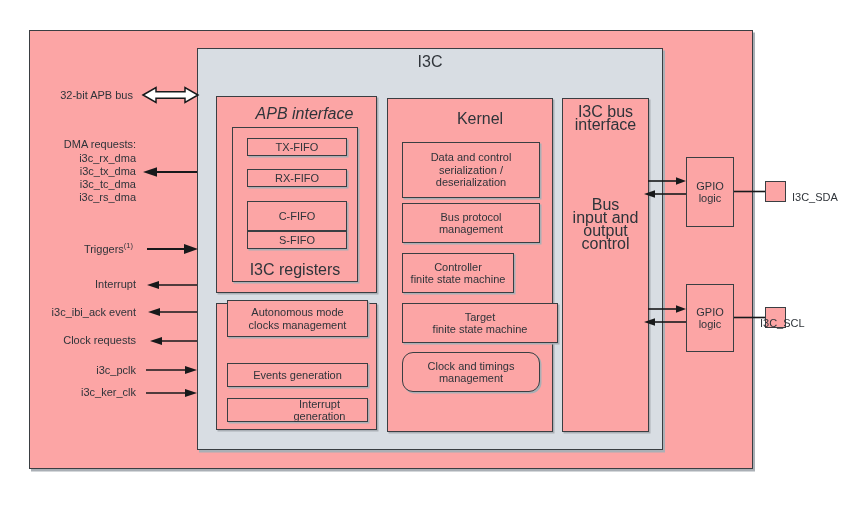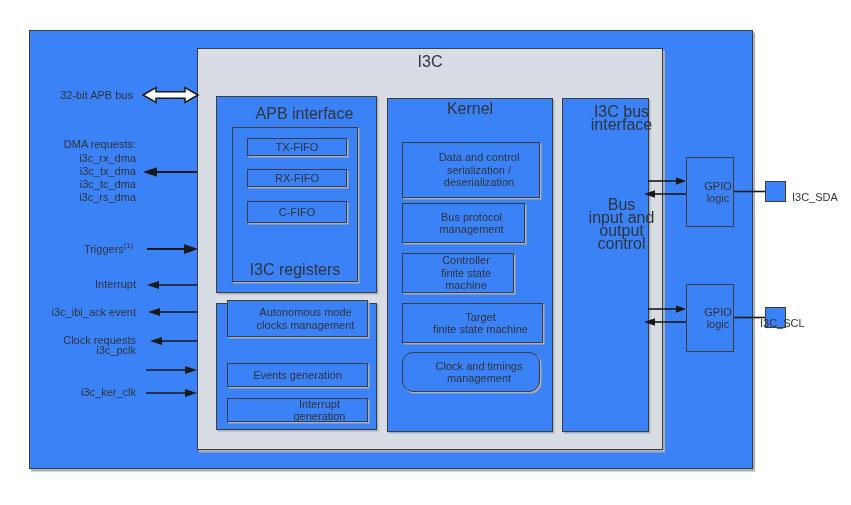--- a/index.html
+++ b/index.html
@@ -7,69 +7,70 @@
     --line:#3a3e42;
     --text:#2f343a;
     --shadow:#aaafb5;
   }
   html,body{margin:0;padding:0;background:#ffffff;}
   .canvas{
     position:relative;width:851px;height:505px;background:#ffffff;
     font-family:"Liberation Sans","DejaVu Sans",sans-serif;color:var(--text);
     overflow:hidden;
   }
-  .box{position:absolute;box-sizing:border-box;background:#3b82f6;
+  .box{position:absolute;box-sizing:border-box;background:#fca5a5;
        border:1.4px solid var(--line);box-shadow:1.5px 1.5px 0 var(--shadow);}
   .plain{box-shadow:none;}
   .flexc{display:flex;align-items:center;justify-content:center;text-align:center;}
-  .pre{white-space:pre-line;padding-left:16px;}
+  .pre{white-space:pre-line;}
   .fs11{font-size:11px;line-height:12.5px;}
   .ttl{position:absolute;font-size:16px;text-align:center;}
   .rlbl{position:absolute;font-size:11px;line-height:13px;text-align:right;white-space:nowrap;}
   .llbl{position:absolute;font-size:11px;line-height:13px;white-space:nowrap;margin-top:6px;}
   sup{font-size:7.5px;line-height:0;}
   svg.arrows{position:absolute;left:0;top:0;pointer-events:none;color:#17191b;}
   svg.arrows line{stroke:currentColor;stroke-width:1.6;}
   svg.arrows polygon{fill:currentColor;stroke:none;}
 </style>
 </head>
 <body>
 
 <div class="canvas">
 
   <div class="box" style="left:29px;top:30px;width:724px;height:439px;box-shadow:2px 2.5px 0 var(--shadow);"></div>
 
   <div class="box" style="left:197px;top:48px;width:466px;height:402px;background:var(--block-fill);box-shadow:2px 2.5px 0 var(--shadow);"></div>
   <div class="ttl" style="left:197px;top:53px;width:466px;">I3C</div>
 
   <div class="box" style="left:216px;top:96px;width:161px;height:197px;"></div>
-  <div class="ttl" style="left:216px;top:105px;width:177px;">APB interface</div>
+  <div class="ttl" style="left:216px;top:105px;width:177px;font-style:italic;">APB interface</div>
 
   <div class="box" style="left:232px;top:127px;width:126px;height:155px;"></div>
   <div class="box flexc fs11" style="left:247px;top:138px;width:100px;height:18px;">TX-FIFO</div>
   <div class="box flexc fs11" style="left:247px;top:169px;width:100px;height:18px;">RX-FIFO</div>
-  <div class="box flexc fs11" style="left:247px;top:201px;width:100px;height:22px;">C-FIFO</div>
+  <div class="box flexc fs11" style="left:247px;top:201px;width:100px;height:30px;">C-FIFO</div>
+  <div class="box flexc fs11" style="left:247px;top:231px;width:100px;height:18px;">S-FIFO</div>
   <div class="ttl" style="left:232px;top:261px;width:126px;">I3C registers</div>
 
   <div class="box" style="left:216px;top:303px;width:161px;height:127px;"></div>
   <div class="box flexc fs11 pre" style="left:227px;top:300px;width:141px;height:37px;">Autonomous mode
 clocks management</div>
   <div class="box flexc fs11" style="left:227px;top:363px;width:141px;height:24px;">Events generation</div>
   <div class="box flexc fs11" style="left:227px;top:398px;width:141px;height:24px;padding-left:44px;">Interrupt generation</div>
 
   <div class="box" style="left:387px;top:98px;width:166px;height:334px;"></div>
-  <div class="ttl" style="left:387px;top:100px;width:166px;">Kernel</div>
+  <div class="ttl" style="left:387px;top:110px;width:166px;padding-left:10px;">Kernel</div>
   <div class="box flexc fs11 pre" style="left:402px;top:142px;width:138px;height:56px;">Data and control
 serialization /
 deserialization</div>
-  <div class="box flexc fs11 pre" style="left:402px;top:203px;width:123px;height:40px;">Bus protocol
+  <div class="box flexc fs11 pre" style="left:402px;top:203px;width:138px;height:40px;">Bus protocol
 management</div>
   <div class="box flexc fs11 pre" style="left:402px;top:253px;width:112px;height:40px;">Controller
 finite state machine</div>
-  <div class="box flexc fs11 pre" style="left:402px;top:303px;width:141px;height:40px;">Target
+  <div class="box flexc fs11 pre" style="left:402px;top:303px;width:156px;height:40px;">Target
 finite state machine</div>
   <div class="box flexc fs11 pre" style="left:402px;top:352px;width:138px;height:40px;border-radius:11px;">Clock and timings
 management</div>
 
   <div class="box" style="left:562px;top:98px;width:87px;height:334px;"></div>
   <div class="ttl pre" style="left:562px;top:105px;width:87px;line-height:13px;">I3C bus
 interface</div>
   <div class="ttl pre" style="left:562px;top:198px;width:87px;line-height:13px;">Bus
 input and
 output control</div>
@@ -92,21 +93,21 @@
   <div class="rlbl" style="right:715px;top:178px;">i3c_tc_dma</div>
   <div class="rlbl" style="right:715px;top:191px;">i3c_rs_dma</div>
 
   <div class="rlbl" style="right:718px;top:243px;">
     <span>Triggers</span><sup>(1)</sup>
   </div>
 
   <div class="rlbl" style="right:715px;top:278px;">Interrupt</div>
   <div class="rlbl" style="right:715px;top:306px;">i3c_ibi_ack event</div>
   <div class="rlbl" style="right:715px;top:334px;">Clock requests</div>
-  <div class="rlbl" style="right:715px;top:344px;">i3c_pclk</div>
+  <div class="rlbl" style="right:715px;top:364px;">i3c_pclk</div>
   <div class="rlbl" style="right:715px;top:386px;">i3c_ker_clk</div>
 
   <svg class="arrows" width="851" height="505" viewBox="0 0 851 505">
     <g>
       <polygon points="143,95 156,87.5 156,91.8 185,91.8 185,87.5 198,95 185,102.5 185,98.2 156,98.2 156,102.5" style="fill:#ffffff;stroke:currentColor;stroke-width:1.5;"></polygon>
     </g>
     <g>
       <line x1="197" y1="172" x2="155" y2="172" style="stroke-width:2;"></line>
       <polygon points="143,172 157,167.2 157,176.8"></polygon>
     </g>

